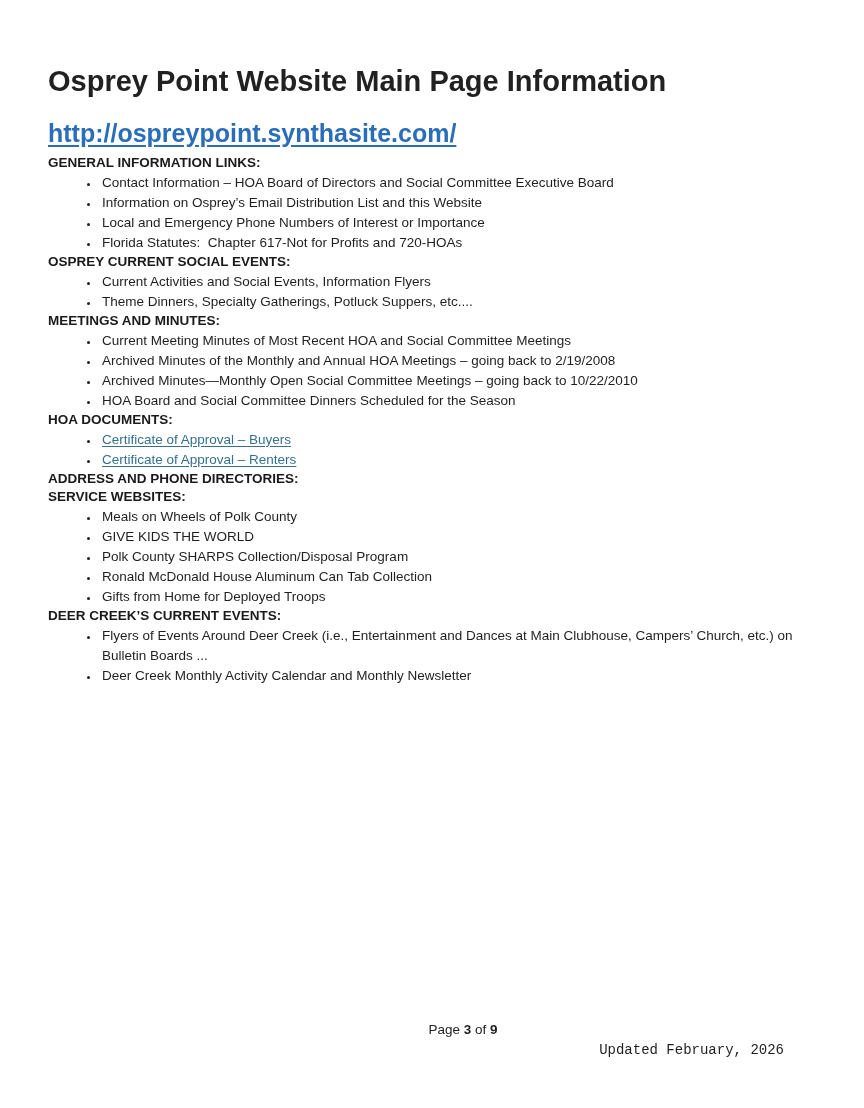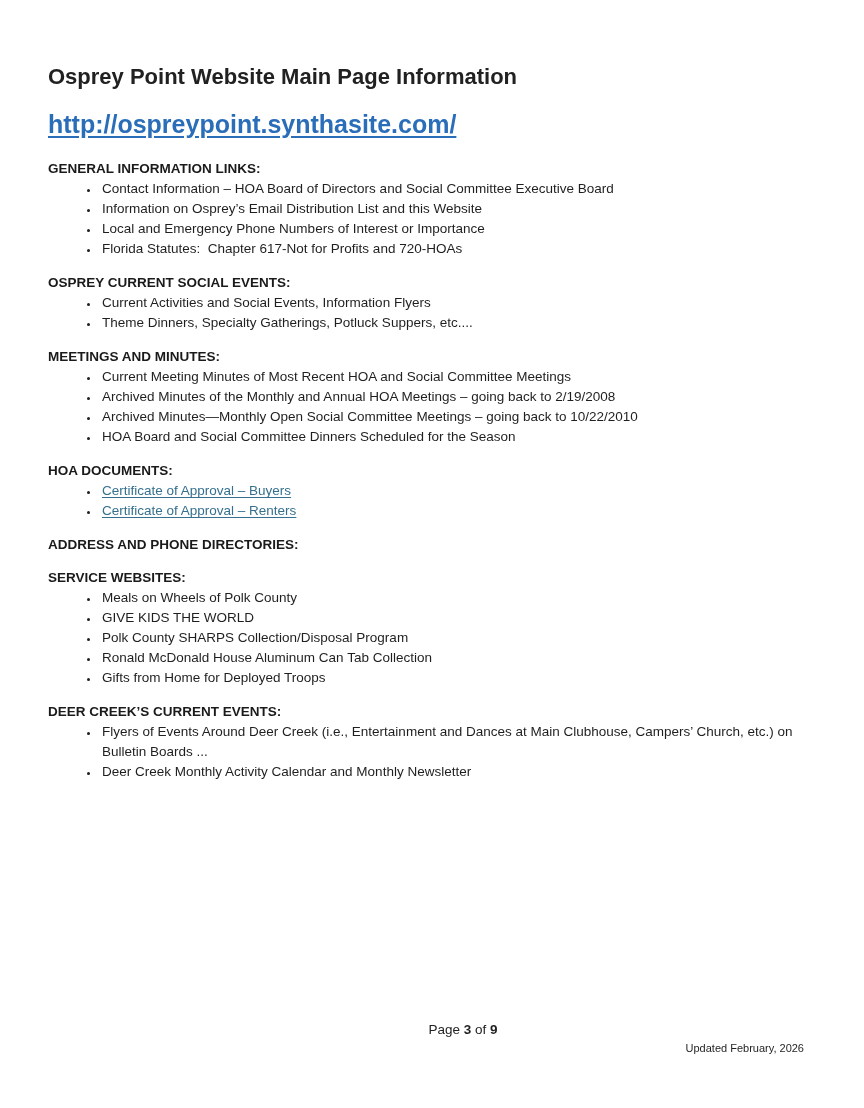--- a/index.html
+++ b/index.html
@@ -15,41 +15,40 @@
     -webkit-font-smoothing:antialiased;
   }
   .page{
     position:relative;
     width:864px;height:1108px;
     box-sizing:border-box;
     padding:64px 46px 0 48px;
     background:#ffffff;
   }
   .doc-title{
-    font-size:22px;
+    font-size:29px;
     font-weight:700;
     color:#212121;
     margin:0 0 20px 0;
     line-height:1.2;
   }
   .site-url{
     display:inline-block;
     font-size:25px;
     font-weight:700;
     color:var(--link-primary);
     text-decoration:underline;
     text-underline-offset:3px;
     margin-bottom:6px;
     cursor:pointer;
   }
   .section-heading{
     font-size:13.5px;
     font-weight:700;
     color:#1a1a1a;
-    margin-top:15px;
     line-height:18px;
   }
   ul.bullets{
     margin:1px 0 0 0;
     padding-left:52px;
     list-style:disc;
   }
   ul.bullets li{
     font-size:13.5px;
     line-height:20px;
@@ -78,22 +77,23 @@
   .page-number{
     position:absolute;
     top:1022px;left:0;width:100%;
     text-align:center;
     font-size:13.5px;
     padding-left:31px;
   }
   .page-number b{font-weight:700;}
   .updated-note{
     position:absolute;
-    top:1042px;right:60px;
-    font-size:11px;
+    top:1042px;right:80px;
+    font-size:14px;
+    font-family:Liberation Mono, monospace;
   }
 </style>
 </head>
 <body>
 
 <div class="page">
 
   <h1 class="doc-title">Osprey Point Website Main Page Information</h1>
 
   <a class="site-url" href="#">http://ospreypoint.synthasite.com/</a>

